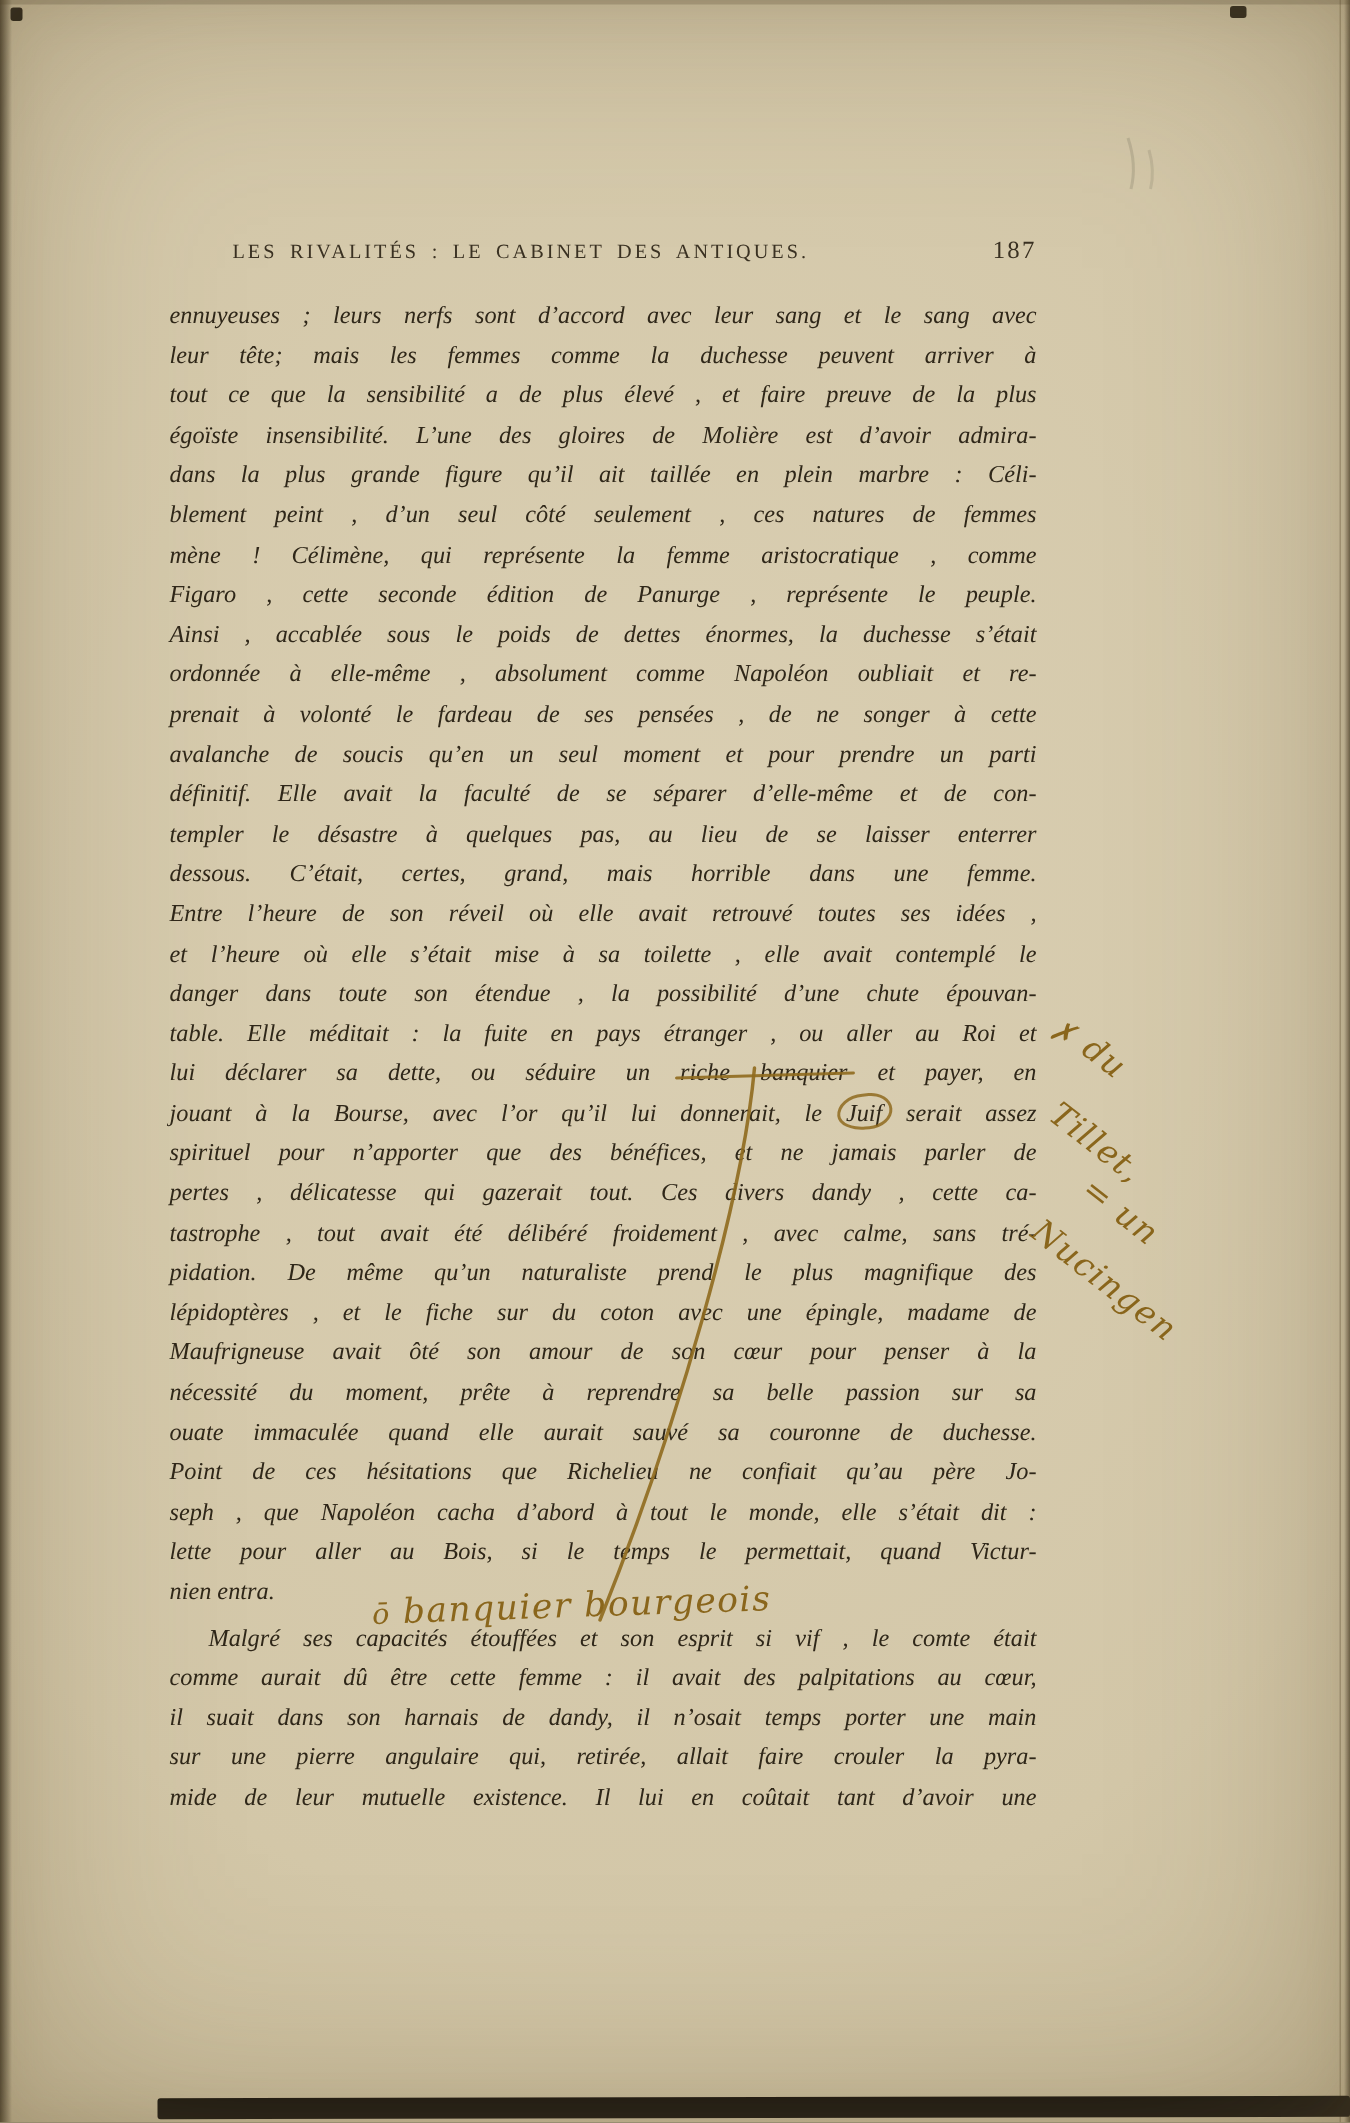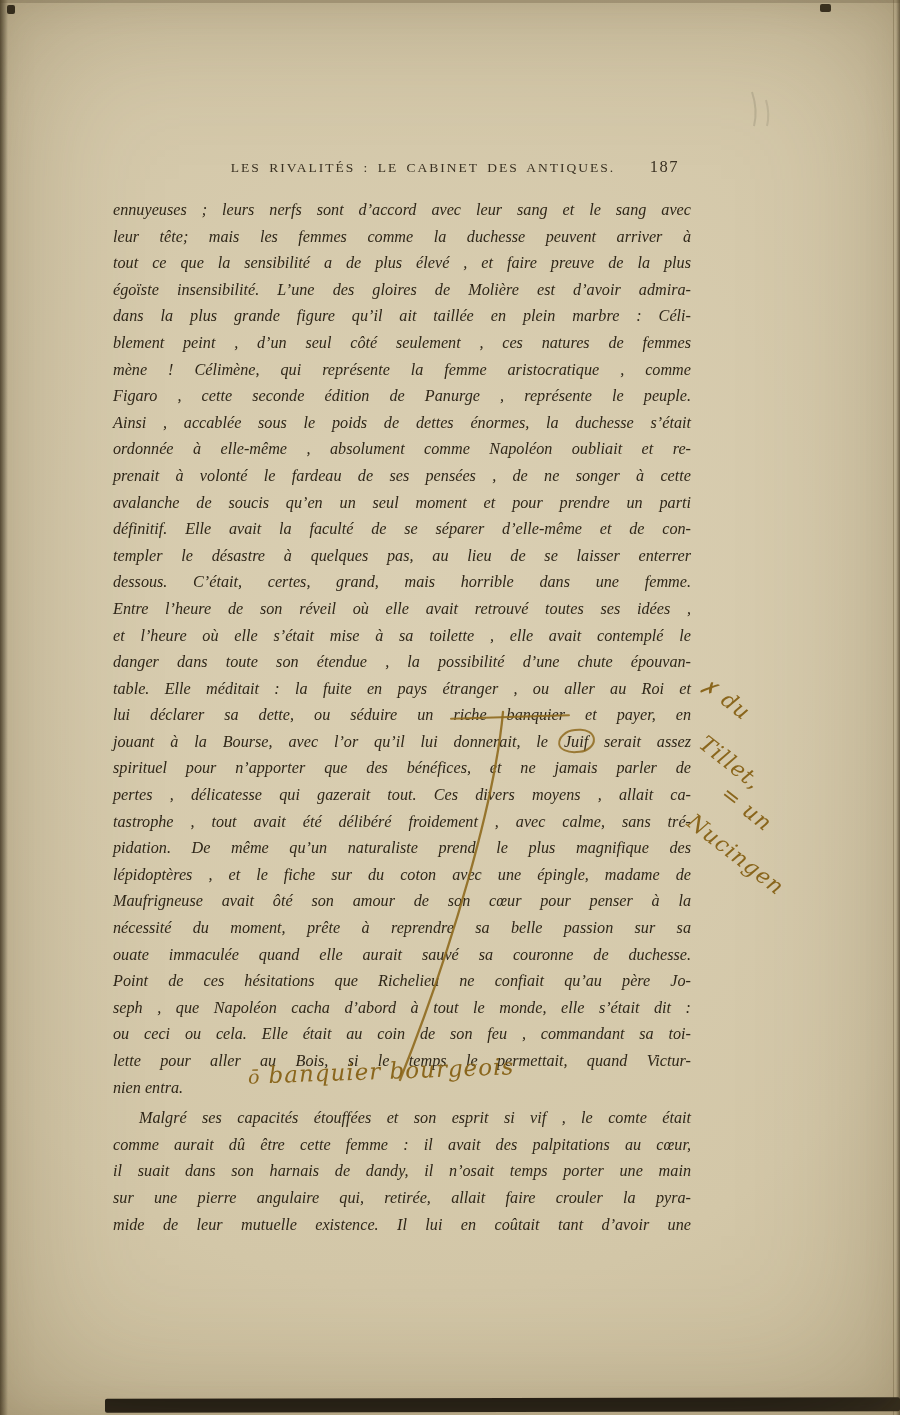--- a/index.html
+++ b/index.html
@@ -7,23 +7,23 @@
   .scan {
     position:relative; width:900px; height:1415px; overflow:hidden;
     background: radial-gradient(ellipse 120% 90% at 48% 42%, #dacfb3 0%, #d3c7a8 55%, #c6b997 85%, #b1a380 100%);
     font-family:"Liberation Serif", serif;
   }
   .vignette { position:absolute; inset:0; pointer-events:none;
     box-shadow: inset 0 0 150px rgba(110,92,58,.38), inset 0 0 35px rgba(110,92,58,.18); }
 
   
   .header { position:absolute; left:113px; top:160px; width:578px; color:#3a3122;
-    display:flex; justify-content:center; }
+    display:flex; justify-content:flex-start; }
   .header-title { font-size:13.5px; letter-spacing:2px; word-spacing:3px; margin-left:42px; white-space:nowrap; }
-  .page-number { position:absolute; right:12px; top:-3px; font-size:16.5px; letter-spacing:1.5px; }
+  .page-number { position:absolute; right:0; top:-3px; font-size:16.5px; letter-spacing:1.5px; }
 
   
   .text-block { position:absolute; left:113px; top:197px; width:578px;
     font-size:16.2px; line-height:26.6px; color:#2f2719;font-style:italic; }
   .para + .para { margin-top:4px; }
   .line { text-align:justify; text-align-last:justify; }
   .line.loose { text-align-last:left; }
   .line.indent { text-indent:26px; }
 
   
@@ -89,30 +89,29 @@
         <div class="line">définitif. Elle avait la faculté de se séparer d’elle-même et de con-</div>
         <div class="line">templer le désastre à quelques pas, au lieu de se laisser enterrer</div>
         <div class="line">dessous. C’était, certes, grand, mais horrible dans une femme.</div>
         <div class="line">Entre l’heure de son réveil où elle avait retrouvé toutes ses idées ,</div>
         <div class="line">et l’heure où elle s’était mise à sa toilette , elle avait contemplé le</div>
         <div class="line">danger dans toute son étendue , la possibilité d’une chute épouvan-</div>
         <div class="line">table. Elle méditait : la fuite en pays étranger , ou aller au Roi et</div>
         <div class="line">lui déclarer sa dette, ou séduire un <span class="struck">riche banquier</span> et payer, en</div>
         <div class="line">jouant à la Bourse, avec l’or qu’il lui donnerait, le <span class="circled">Juif</span> serait assez</div>
         <div class="line">spirituel pour n’apporter que des bénéfices, et ne jamais parler de</div>
-        <div class="line">pertes , délicatesse qui gazerait tout. Ces divers moyens , allait ca-</div>
+        <div class="line">pertes , délicatesse qui gazerait tout. Ces divers dandy , cette ca-</div>
         <div class="line">tastrophe , tout avait été délibéré froidement , avec calme, sans tré-</div>
         <div class="line">pidation. De même qu’un naturaliste prend le plus magnifique des</div>
         <div class="line">lépidoptères , et le fiche sur du coton avec une épingle, madame de</div>
         <div class="line">Maufrigneuse avait ôté son amour de son cœur pour penser à la</div>
         <div class="line">nécessité du moment, prête à reprendre sa belle passion sur sa</div>
         <div class="line">ouate immaculée quand elle aurait sauvé sa couronne de duchesse.</div>
         <div class="line">Point de ces hésitations que Richelieu ne confiait qu’au père Jo-</div>
         <div class="line">seph , que Napoléon cacha d’abord à tout le monde, elle s’était dit :</div>
-        <div class="line">ou ceci ou cela. Elle était au coin de son feu , commandant sa toi-</div>
         <div class="line">lette pour aller au Bois, si le temps le permettait, quand Victur-</div>
         <div class="line loose">nien entra.</div>
       </div>
       <div class="para">
         <div class="line indent">Malgré ses capacités étouffées et son esprit si vif , le comte était</div>
         <div class="line">comme aurait dû être cette femme : il avait des palpitations au cœur,</div>
         <div class="line">il suait dans son harnais de dandy, il n’osait temps porter une main</div>
         <div class="line">sur une pierre angulaire qui, retirée, allait faire crouler la pyra-</div>
         <div class="line">mide de leur mutuelle existence. Il lui en coûtait tant d’avoir une</div>
       </div>

